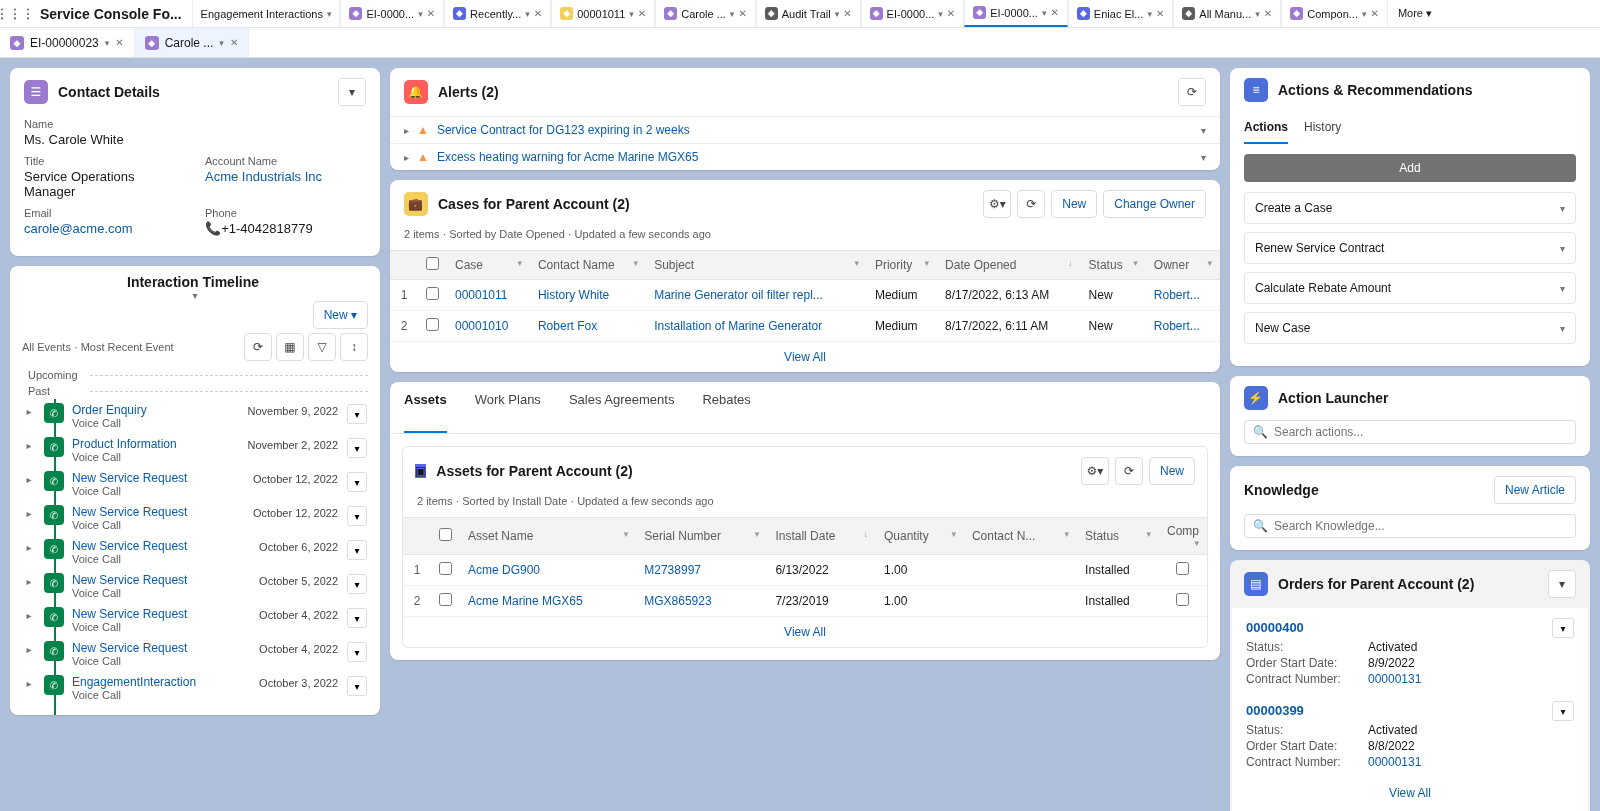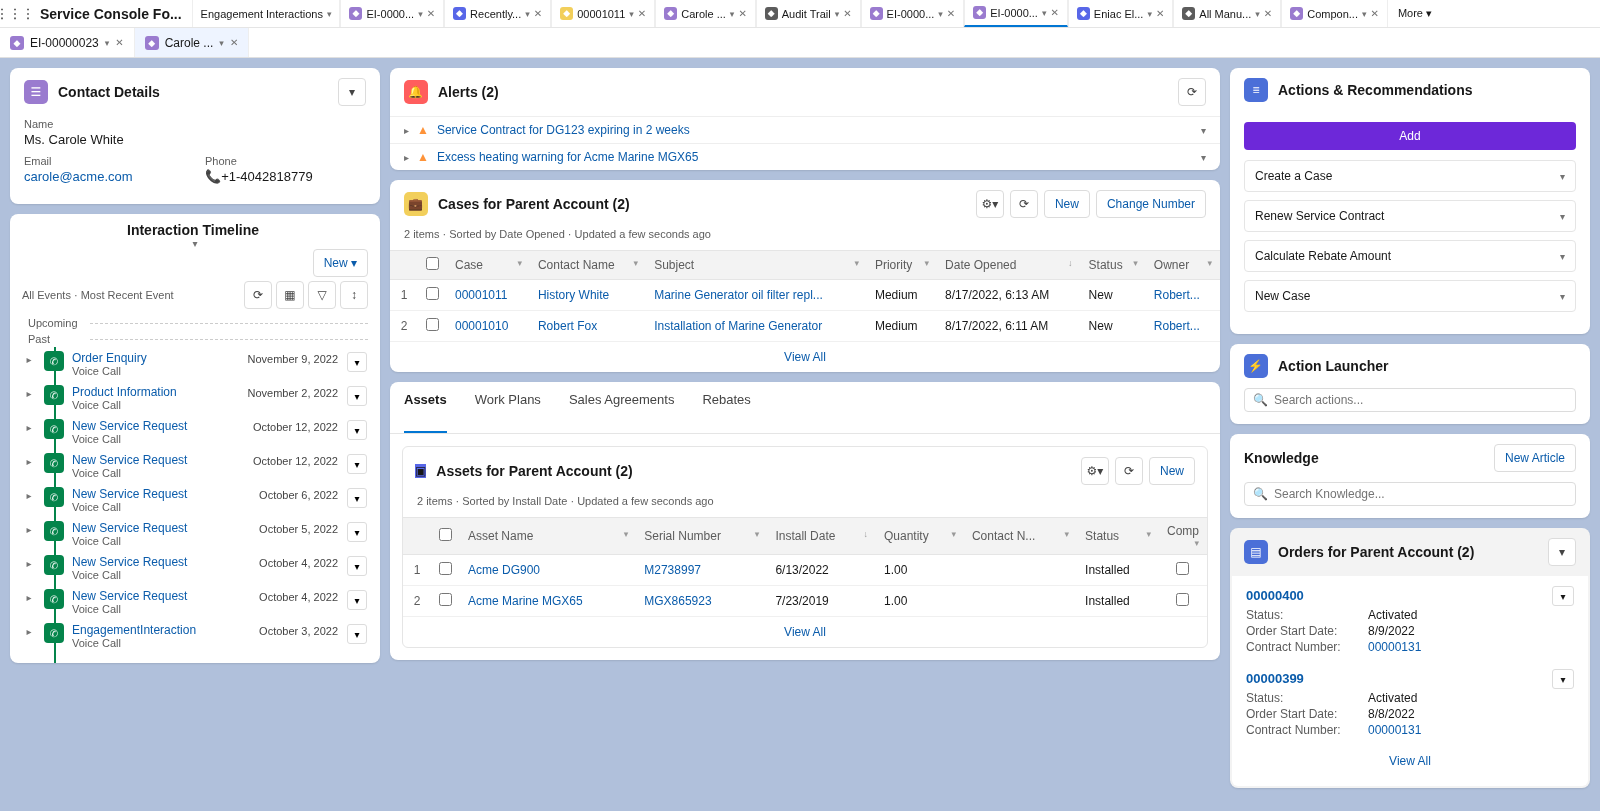--- a/index.html
+++ b/index.html
@@ -82,21 +82,21 @@
 .mid-tab.active { color:#181818; font-weight:600; border-bottom:2px solid #0176d3; }
 
 .inner-card { margin:12px; border:1px solid #e5e5e5; border-radius:6px; }
 .inner-hdr { display:flex; align-items:center; padding:10px 12px; gap:10px; }
 
 
 .ar-tabs { display:flex; gap:16px; padding:4px 14px 0; }
 .ar-tab { padding:4px 0 8px; font-size:12px; cursor:pointer; color:#444; }
 .ar-tab.active { font-weight:600; border-bottom:2px solid #0176d3; color:#181818; }
 .ar-body { padding:10px 14px 14px; }
-.btn-primary { width:100%; height:28px; background:#6d28d9; color:#fff; border:none; border-radius:4px; font-size:12px; cursor:pointer; margin-bottom:10px; }
+.btn-primary { width:100%; height:28px; background:#737373; color:#fff; border:none; border-radius:4px; font-size:12px; cursor:pointer; margin-bottom:10px; }
 .action-item { display:flex; align-items:center; justify-content:space-between; border:1px solid #e5e5e5; border-radius:4px; padding:8px 10px; margin-bottom:8px; font-size:12px; cursor:pointer; }
 .action-item .dd { font-size:10px; color:#747474; }
 
 
 .search-wrap { margin:0 14px 12px; border:1px solid #dcdcdc; border-radius:4px; display:flex; align-items:center; padding:4px 8px; gap:6px; }
 .search-wrap input { border:none; outline:none; flex:1; font-size:12px; }
 .search-wrap .sico { color:#747474; font-size:12px; }
 
 
 .orders-body { padding:4px 14px 10px; }
@@ -209,20 +209,30 @@
             <div class="icon-btn">▾</div>
           </div>
       </div>
       <div class="details-body">
         <div class="dt-row">
             <div class="dt-field">
           <div class="dt-label">Name</div>
           <div class="dt-value">Ms. Carole White</div>
         </div>
           </div>
+        <div class="dt-row">
+          <div class="dt-field">
+            <div class="dt-label">Title</div>
+            <div class="dt-value">Service Operations Manager</div>
+          </div>
+          <div class="dt-field">
+            <div class="dt-label">Account Name</div>
+            <a href="#" class="dt-value">Acme Industrials Inc</a>
+          </div>
+        </div>
         <div class="dt-row">
           <div class="dt-field">
             <div class="dt-label">Email</div>
             <a href="#" class="dt-value">carole@acme.com</a>
           </div>
           <div class="dt-field">
             <div class="dt-label">Phone</div>
             <div class="dt-value">📞<span>+1-4042818779</span></div>
           </div>
         </div>
@@ -345,21 +355,21 @@
     </div>
 
     <div class="card">
       <div class="card-hdr">
         <div class="badge" style="background:#f2cf5b">💼</div>
         <h2>Cases for Parent Account (2)</h2>
         <div class="right">
           <div class="icon-btn">⚙▾</div>
           <div class="icon-btn">⟳</div>
           <button class="small-btn">New</button>
-          <button class="small-btn">Change Number</button>
+          <button class="small-btn">Change Owner</button>
         </div>
       </div>
       <div class="sub-meta">2 items · Sorted by Date Opened · Updated a few seconds ago</div>
       <table class="tbl">
         <thead>
             <tr id="cases-thead">
               <th class="num-col"></th>
               <th class="chk-col"><input type="checkbox" style=""></th>
               <th>Case<span class="sort">▾</span></th>
               <th>Contact Name<span class="sort">▾</span></th>
@@ -461,20 +471,24 @@
 
   </div>
 
   <div class="col-right">
 
     <div class="card">
       <div class="card-hdr">
         <div class="badge" style="background:#4b6fd8">≡</div>
         <h2>Actions &amp; Recommendations</h2>
       </div>
+      <div class="ar-tabs" id="ar-tabs-host">
+          <div class="ar-tab active">Actions</div>
+          <div class="ar-tab">History</div>
+        </div>
       <div class="ar-body">
         <button class="btn-primary">Add</button>
         <div id="ar-items-host">
             <div class="action-item">
               <span>Create a Case</span>
               <span class="dd">▾</span>
             </div>
             <div class="action-item">
               <span>Renew Service Contract</span>
               <span class="dd">▾</span>

